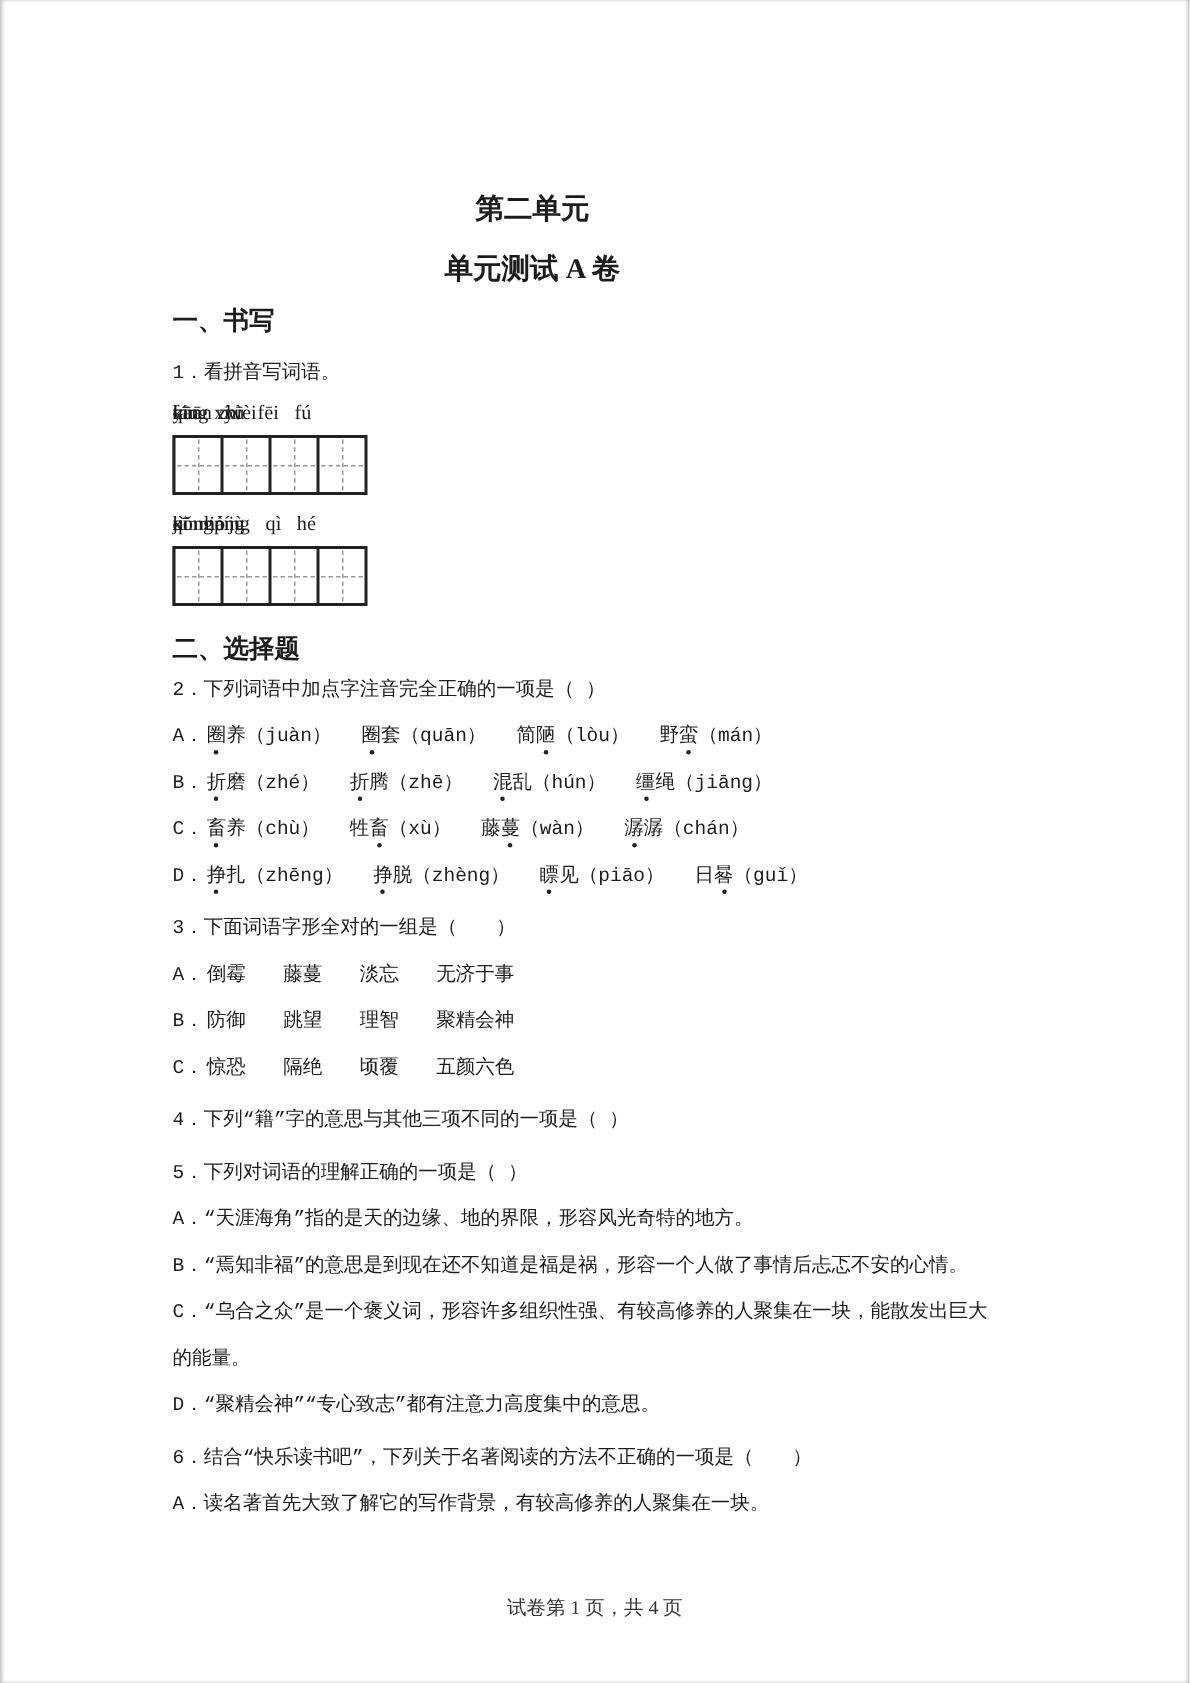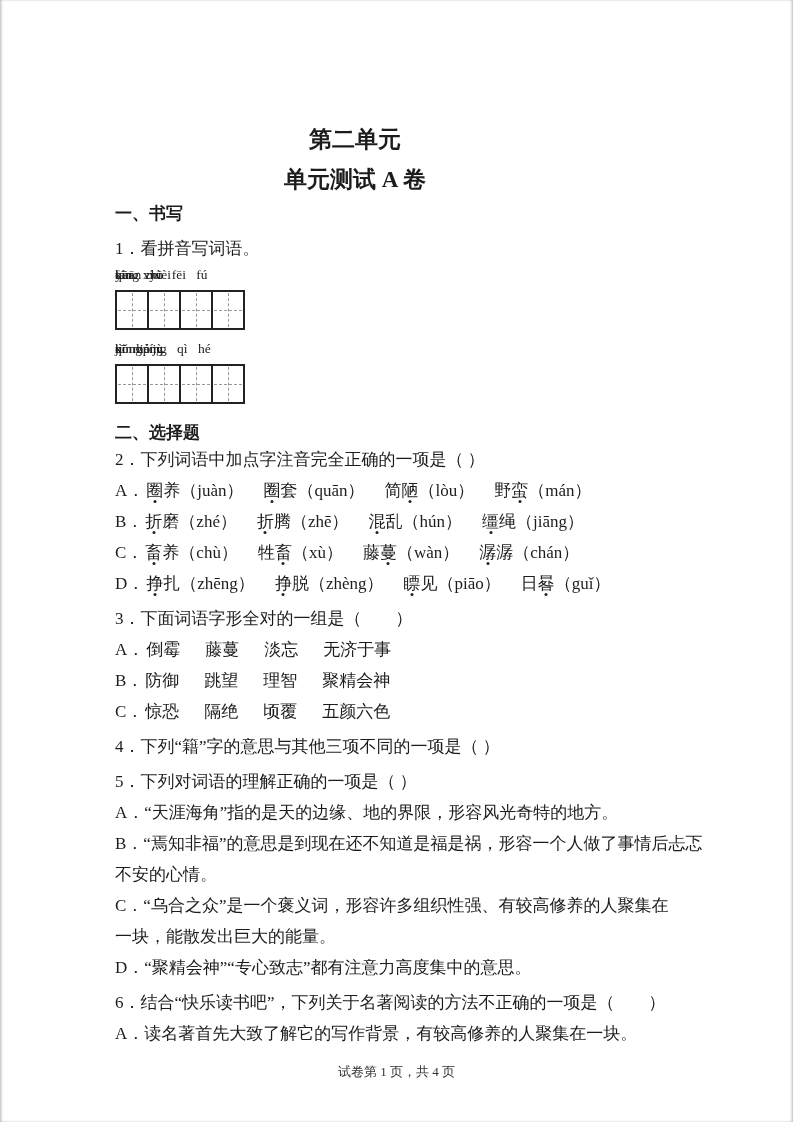--- a/index.html
+++ b/index.html
@@ -8,26 +8,26 @@
     width:793px; height:1122px;
     background:#fff;
     font-family:"Liberation Serif","DejaVu Serif",serif;
     color:#1c1c1c;
     box-shadow: inset 2px 0 3px -1px #b5b5b5, inset -2px 0 3px -1px #b5b5b5;
     overflow:hidden;
   }
   .content { position:absolute; left:115px; right:88px; top:0; }
   .title, .subtitle {
     width:480px; text-align:center; font-weight:bold;
-    font-size:23px; line-height:23px; margin:0;
+    font-size:19px; line-height:23px; margin:0;
   }
   .title { padding-top:128px; }
   .subtitle { margin-top:17px; }
   .sec-heading { font-weight:bold; font-size:17px; line-height:22px; margin-top:12px; }
-  .line { font-size:17px; line-height:31px; }
+  .line { font-size:13px; line-height:31px;font-family:Liberation Mono, monospace; }
   .q1-stem { margin-top:13px; line-height:22px; }
   .gap { margin-top:4px; }
 
   
   .py-block { position:relative; height:70px; margin-top:4px; }
   .b2 { margin-top:6px; }
   .py { position:absolute; top:0; font-size:13.5px; line-height:18px; word-spacing:7px; white-space:pre; }
   .p0{left:0} .p1{left:78} .p2{left:135} .p3{left:208}
   .b2 .p1{left:73}
   .grid-group { position:absolute; top:24px; display:flex; border:2px solid #222; background:#fff; }

